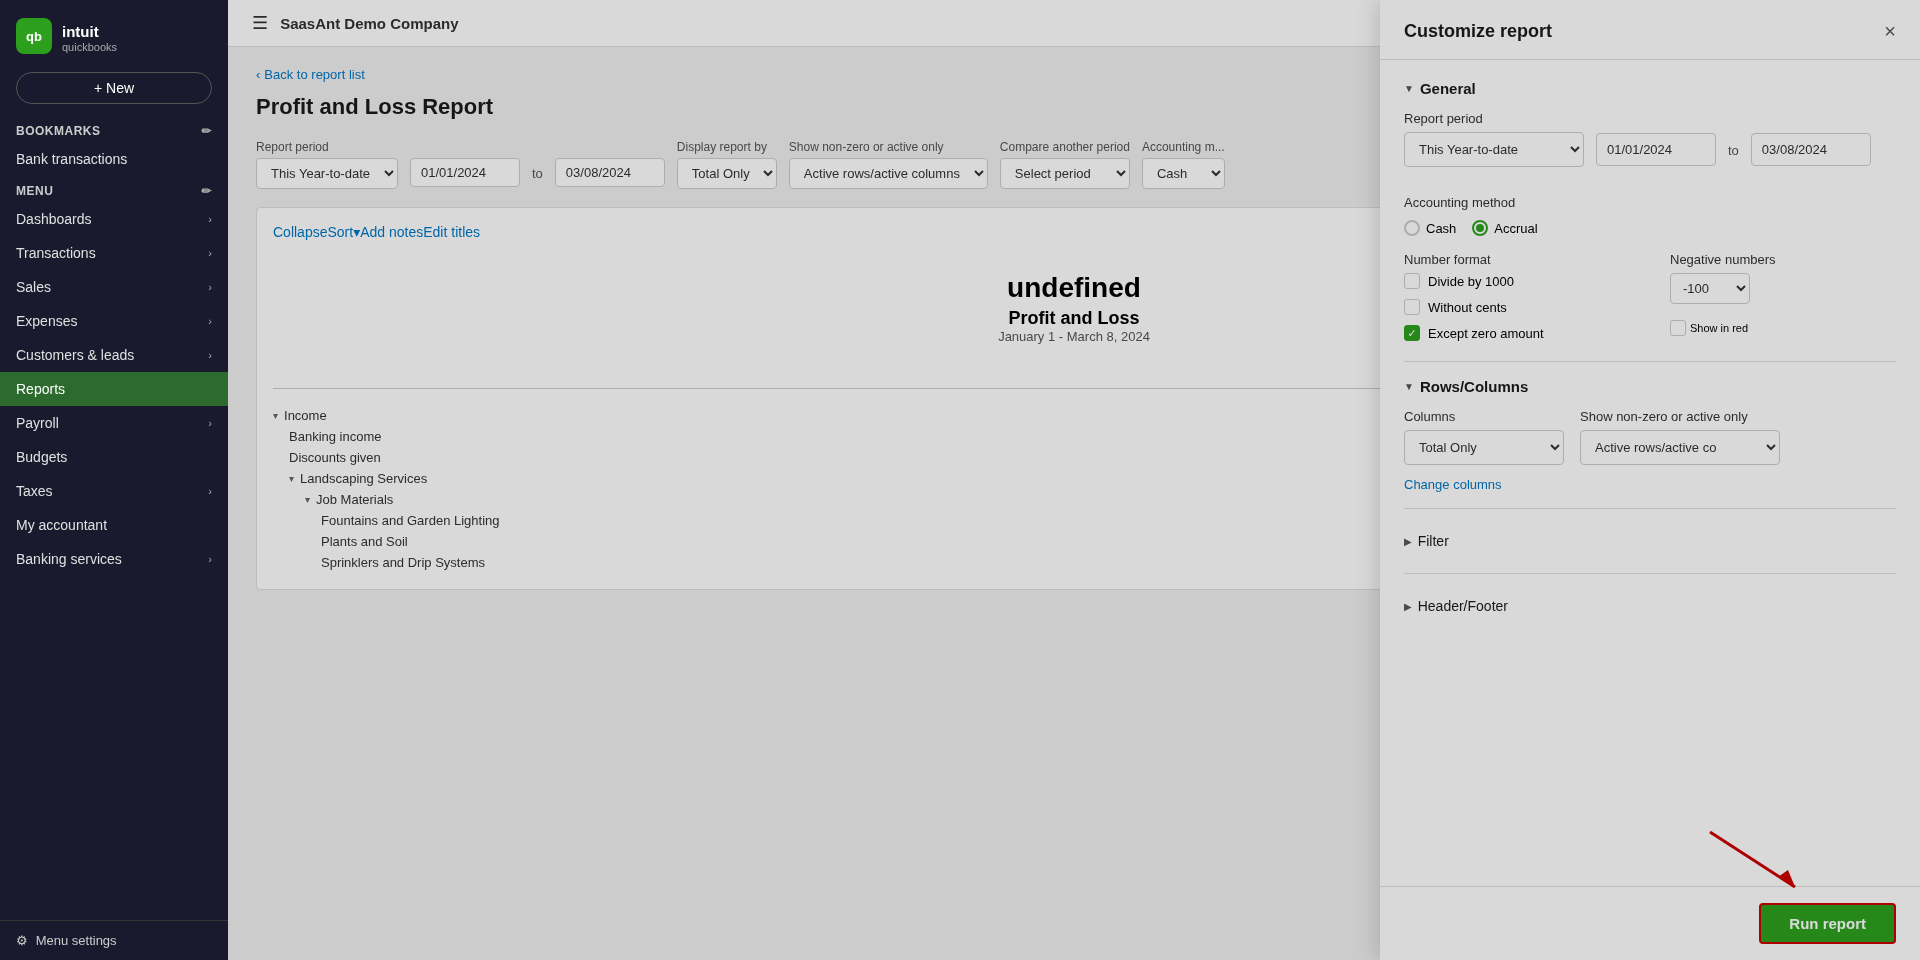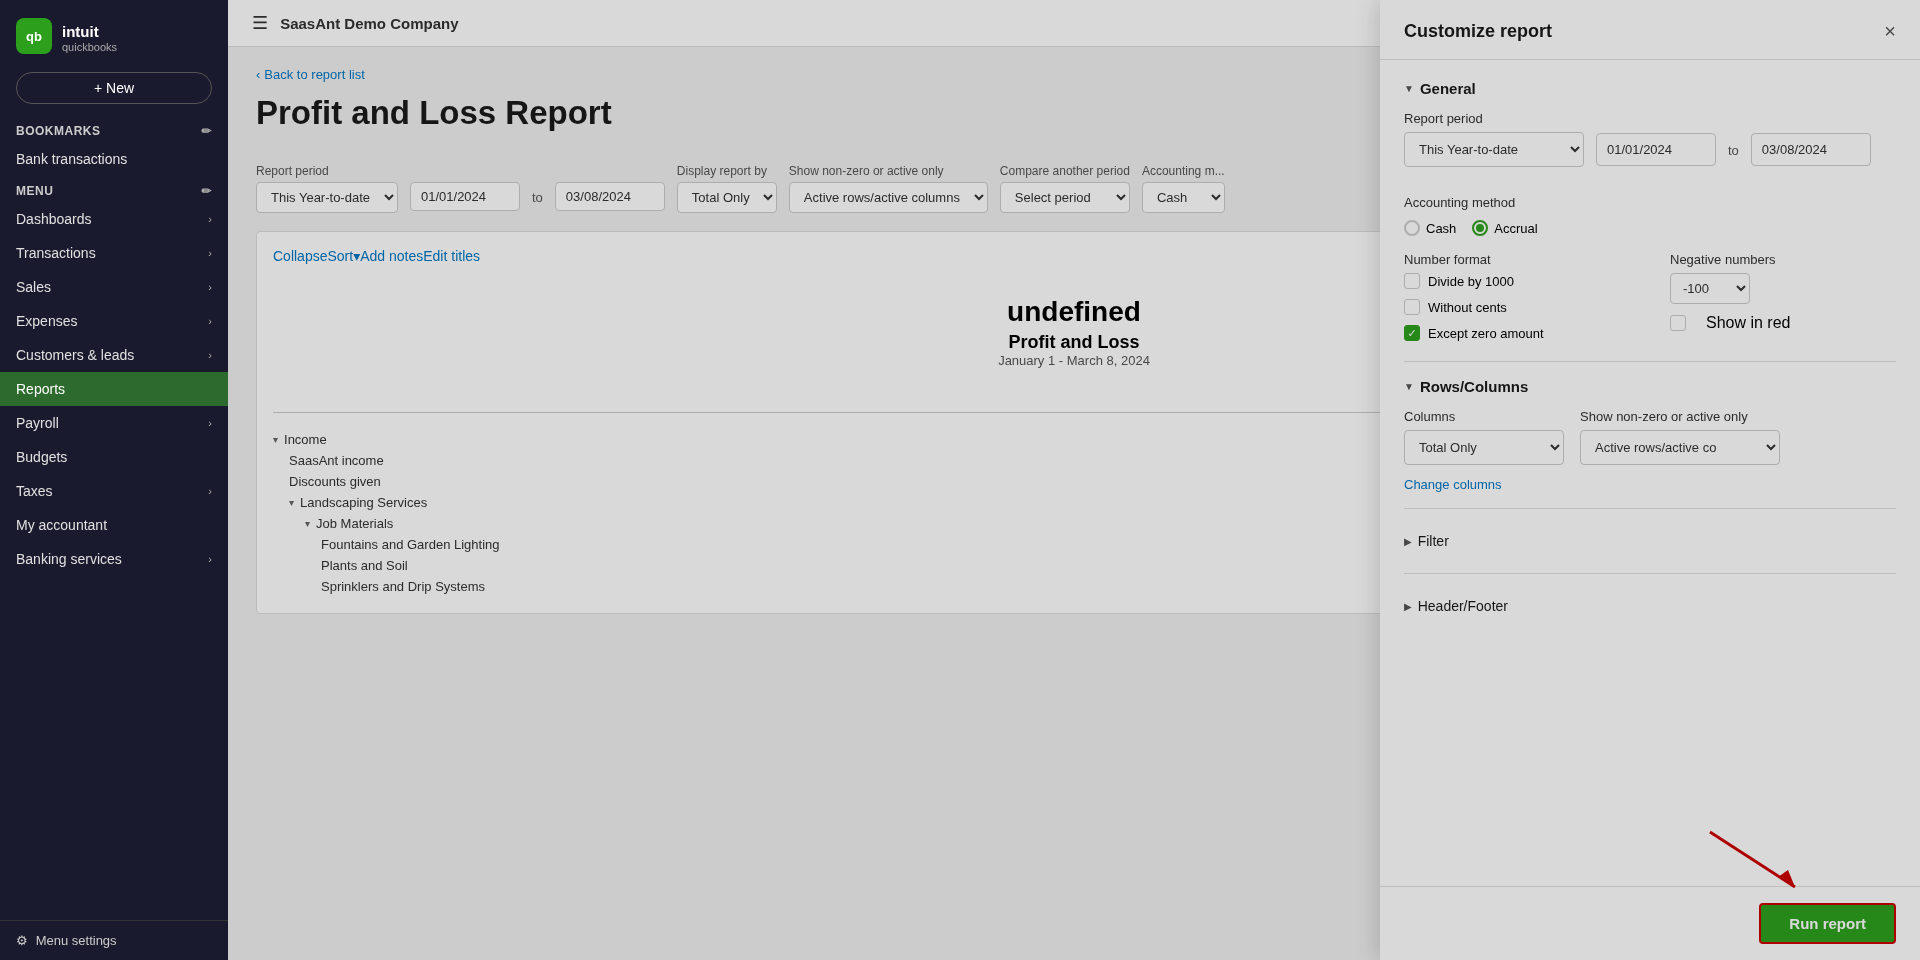--- a/index.html
+++ b/index.html
@@ -112,21 +112,21 @@
     }
     .back-link {
       color: #0077c5;
       font-size: 13px;
       cursor: pointer;
       display: flex;
       align-items: center;
       gap: 4px;
       margin-bottom: 12px;
     }
-    .report-title { font-size: 33px; font-weight: 600; color: #1a1a1a; margin-bottom: 32px; }
+    .report-title { font-size: 22px; font-weight: 600; color: #1a1a1a; margin-bottom: 20px; }
     .report-controls { display: flex; gap: 12px; flex-wrap: wrap; margin-bottom: 18px; }
     .control-group { display: flex; flex-direction: column; gap: 4px; }
     .control-label { font-size: 12px; color: #555; font-weight: 500; }
     .control-select {
       border: 1px solid #ccc;
       border-radius: 4px;
       padding: 6px 10px;
       font-size: 13px;
       background: #fff;
       color: #333;
@@ -245,21 +245,21 @@
     .neg-select-row { display: flex; align-items: center; gap: 8px; }
     .neg-select {
       border: 1px solid #ccc;
       border-radius: 4px;
       padding: 6px 8px;
       font-size: 13px;
       background: #fff;
       color: #333;
       width: 80px;
     }
-    .show-red-row { display: flex; align-items: center; gap: 20px; font-size: 16px; }
+    .show-red-row { display: flex; align-items: center; gap: 4px; font-size: 11px; margin-top: 6px; }
 
     .two-col { display: flex; gap: 40px; }
     .col { flex: 1; }
 
     .divider-line { border: none; border-top: 1px solid #e0e0e0; margin: 16px 0; }
 
     .rows-cols-section { margin-bottom: 16px; }
     .rows-cols-row { display: flex; gap: 16px; align-items: flex-end; margin-bottom: 12px; }
     .change-cols-link { color: #0077c5; font-size: 13px; cursor: pointer; margin-top: 4px; }
 
@@ -446,21 +446,21 @@
         <h3 style="font-size:18px;font-weight:600;">Profit and Loss</h3>
         <p>January 1 - March 8, 2024</p>
       </div>
       <hr class="divider">
       <div class="report-section">
         <div class="section-row">
           <span class="section-arrow">▾</span>
           <span>Income</span>
         </div>
         <div class="section-row indent1">
-          <span>SaasAnt income</span>
+          <span>Banking income</span>
         </div>
         <div class="section-row indent1">
           <span>Discounts given</span>
         </div>
         <div class="section-row indent1">
           <span class="section-arrow">▾</span>
           <span>Landscaping Services</span>
         </div>
         <div class="section-row indent2">
           <span class="section-arrow">▾</span>

